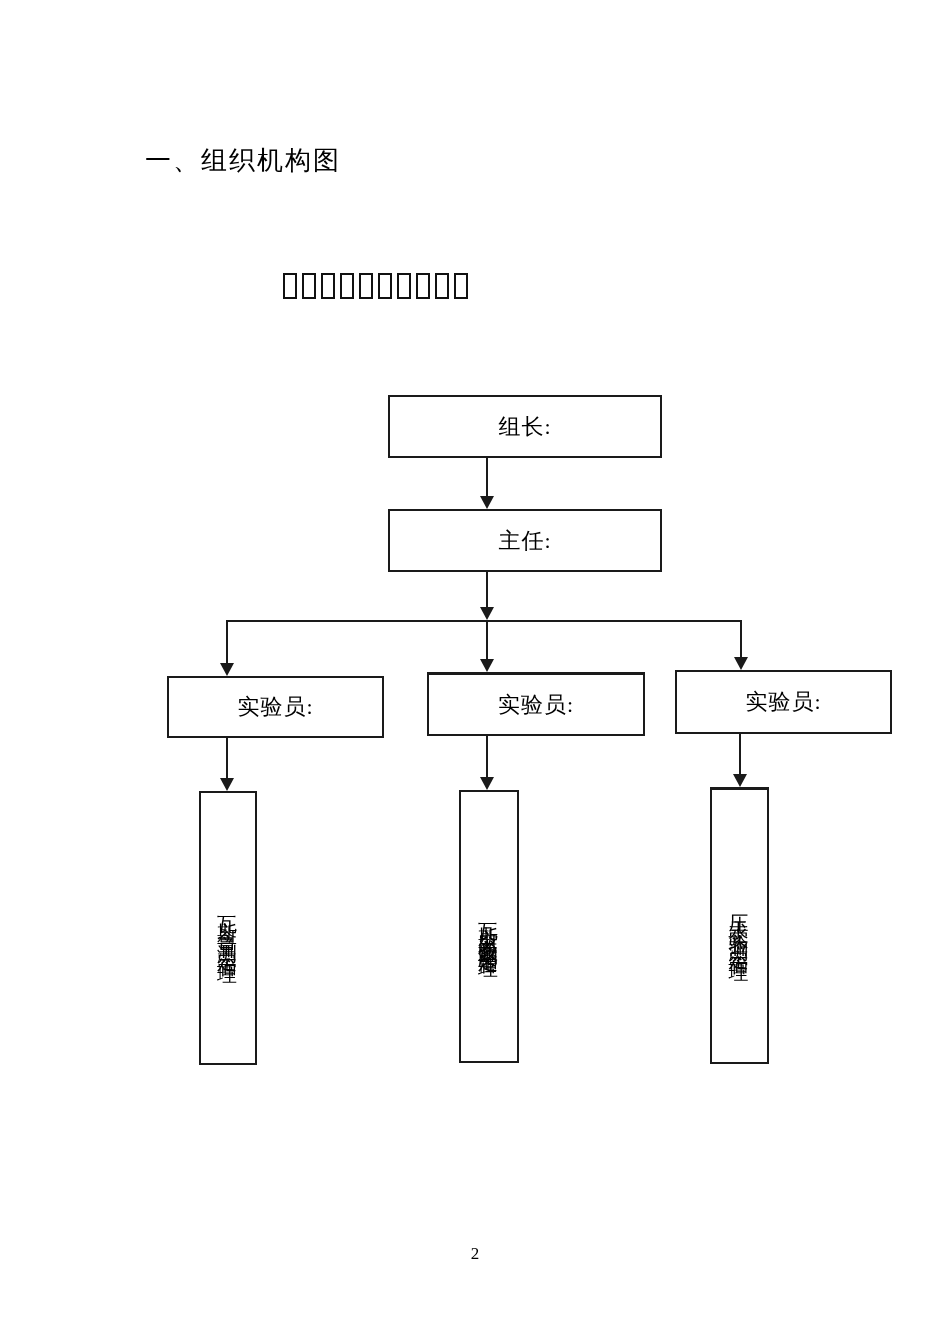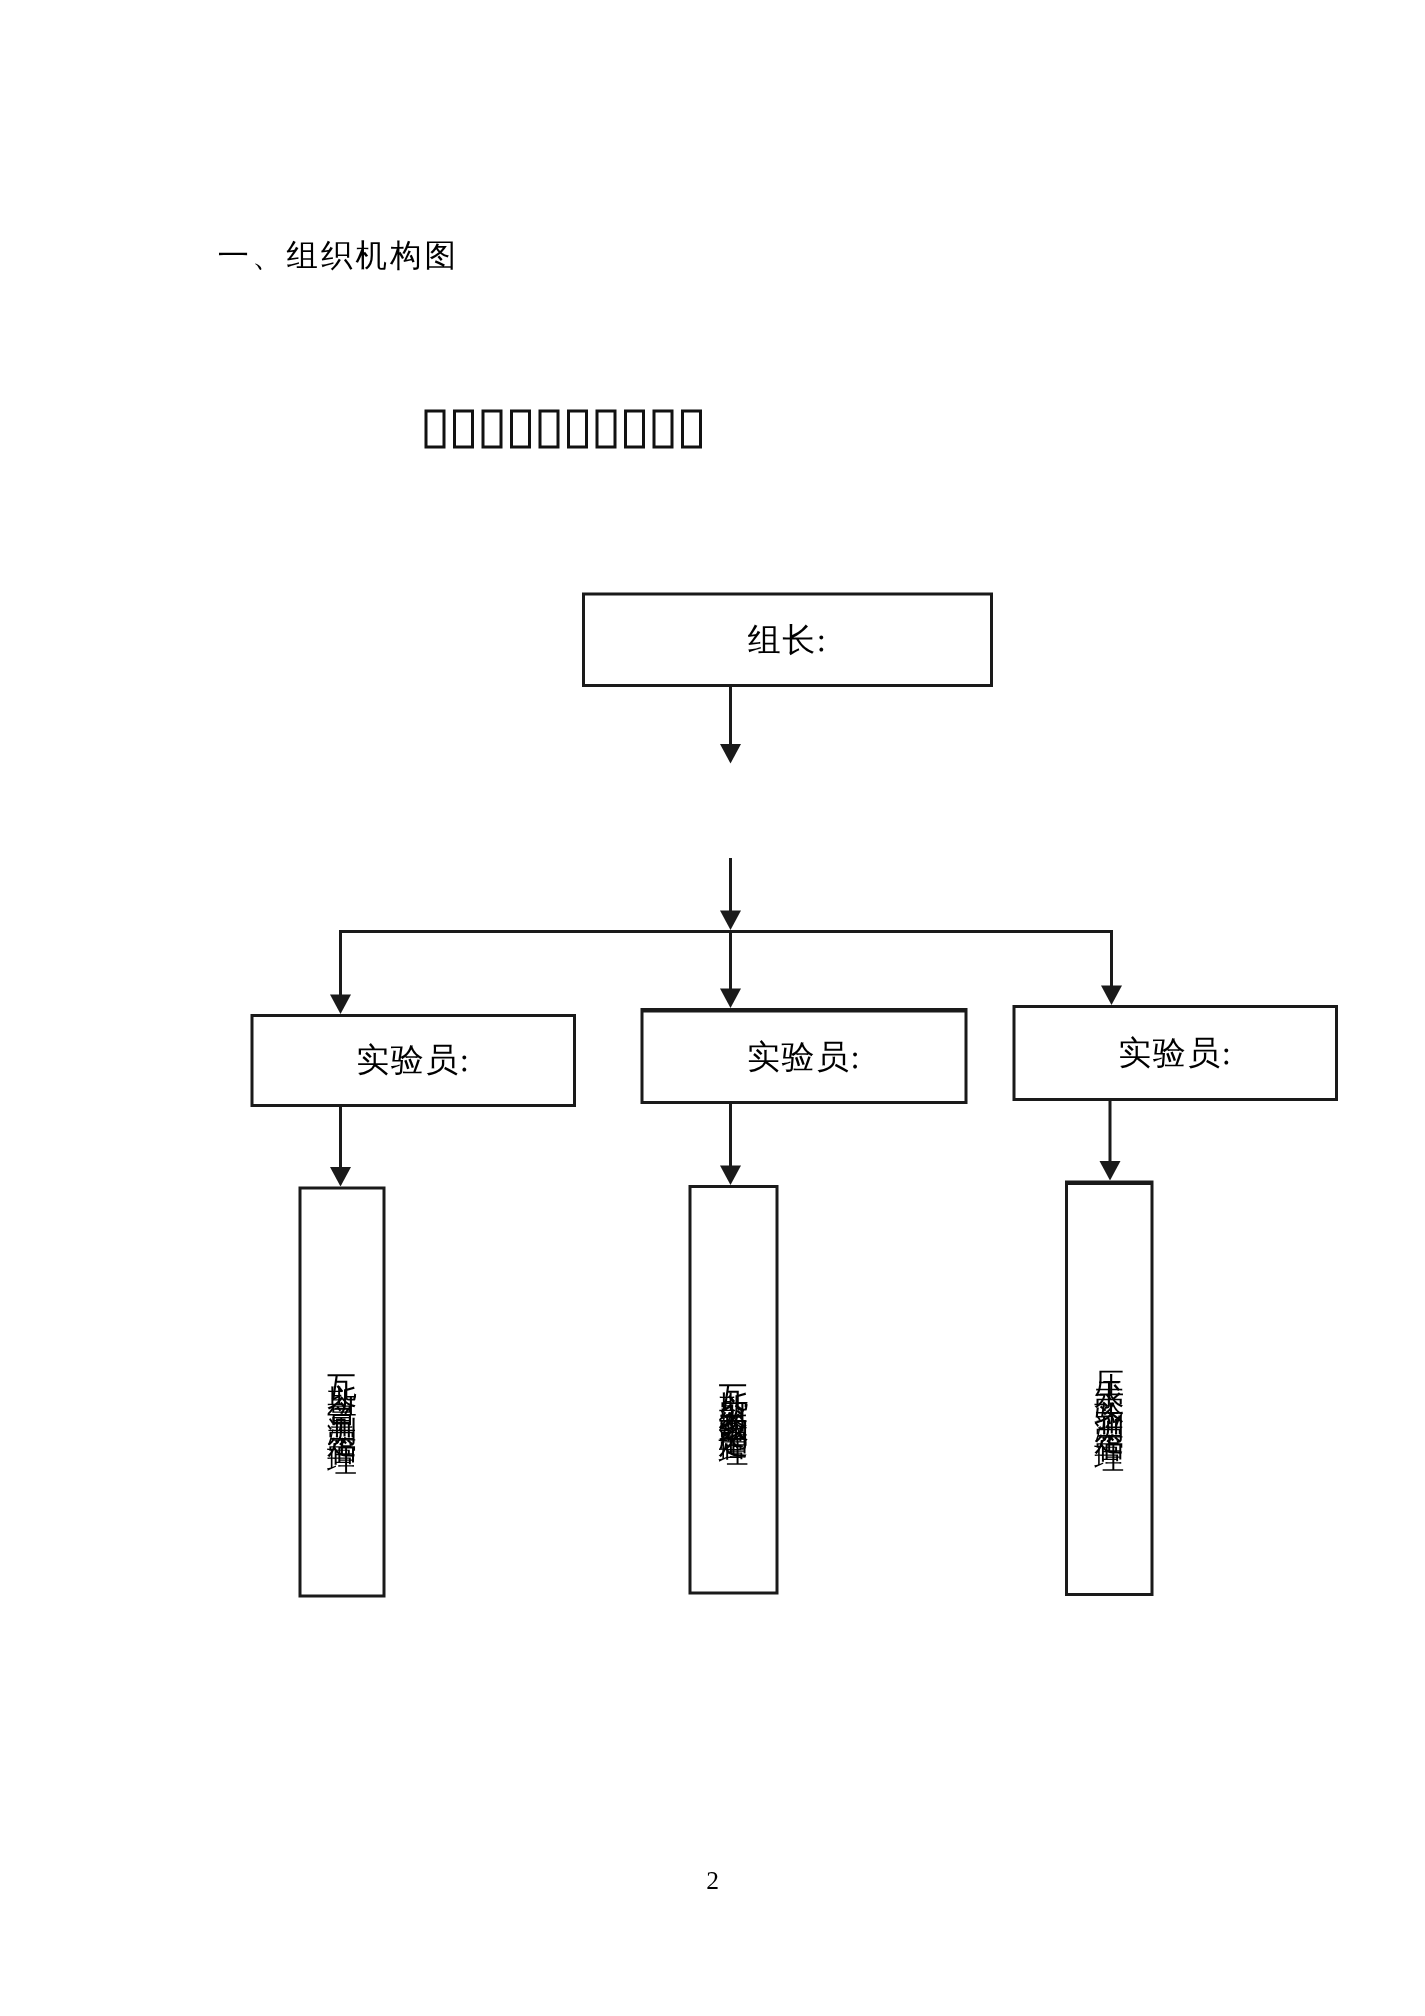--- a/index.html
+++ b/index.html
@@ -14,22 +14,22 @@
     background: #ffffff;
     font-family: "Liberation Serif", "DejaVu Serif", serif;
     color: #000000;
     overflow: hidden;
   }
 
   
   .heading {
     position: absolute;
     left: 145px;
-    top: 156px;
-    font-size: 21px;
+    top: 143px;
+    font-size: 26px;
     letter-spacing: 2px;
     white-space: nowrap;
   }
 
   
   .tofu-row {
     position: absolute;
     left: 283px;
     top: 273px;
     display: flex;
@@ -161,20 +161,23 @@
       <span class="tofu"></span>
     </div>
 
   <div class="cbox box-leader">
     <span>组长:</span>
   </div>
 
   <div class="vline line-leader-director"></div>
   <div class="arrowhead head-director"></div>
 
+  <div class="cbox box-director">
+    <span>主任:</span>
+  </div>
 
   <div class="vline line-director-branch"></div>
   <div class="arrowhead head-branch"></div>
   <div class="hline branch-bar"></div>
 
   <div class="vline drop-left"></div>
   <div class="arrowhead head-tech-1"></div>
   <div class="vline drop-mid"></div>
   <div class="arrowhead head-tech-2"></div>
   <div class="vline drop-right"></div>

